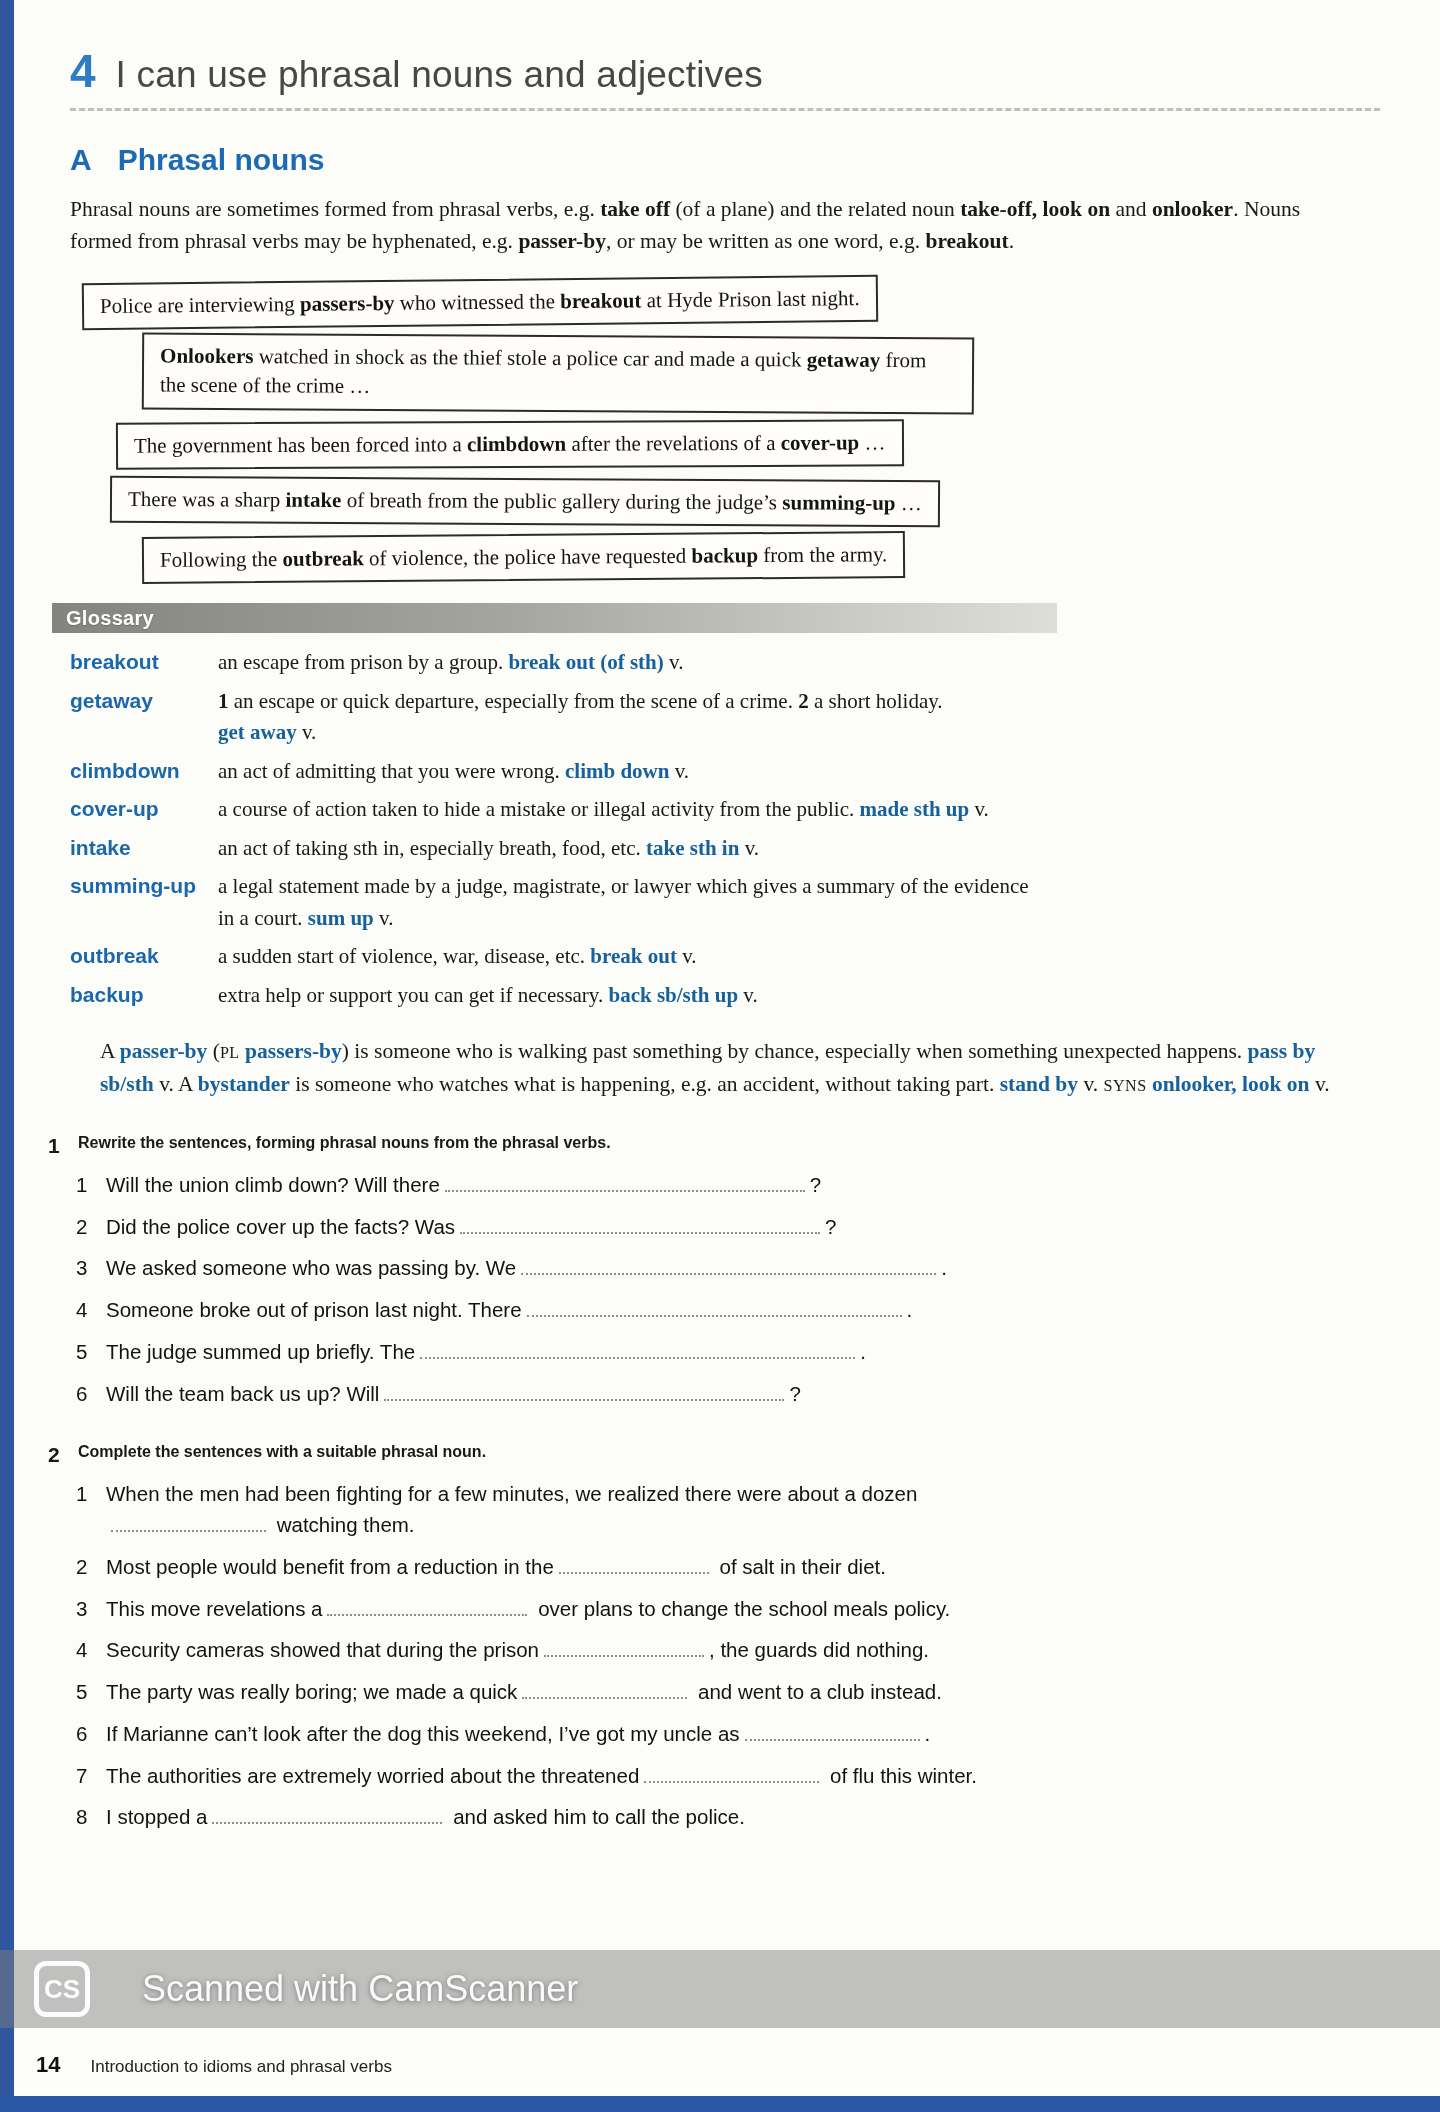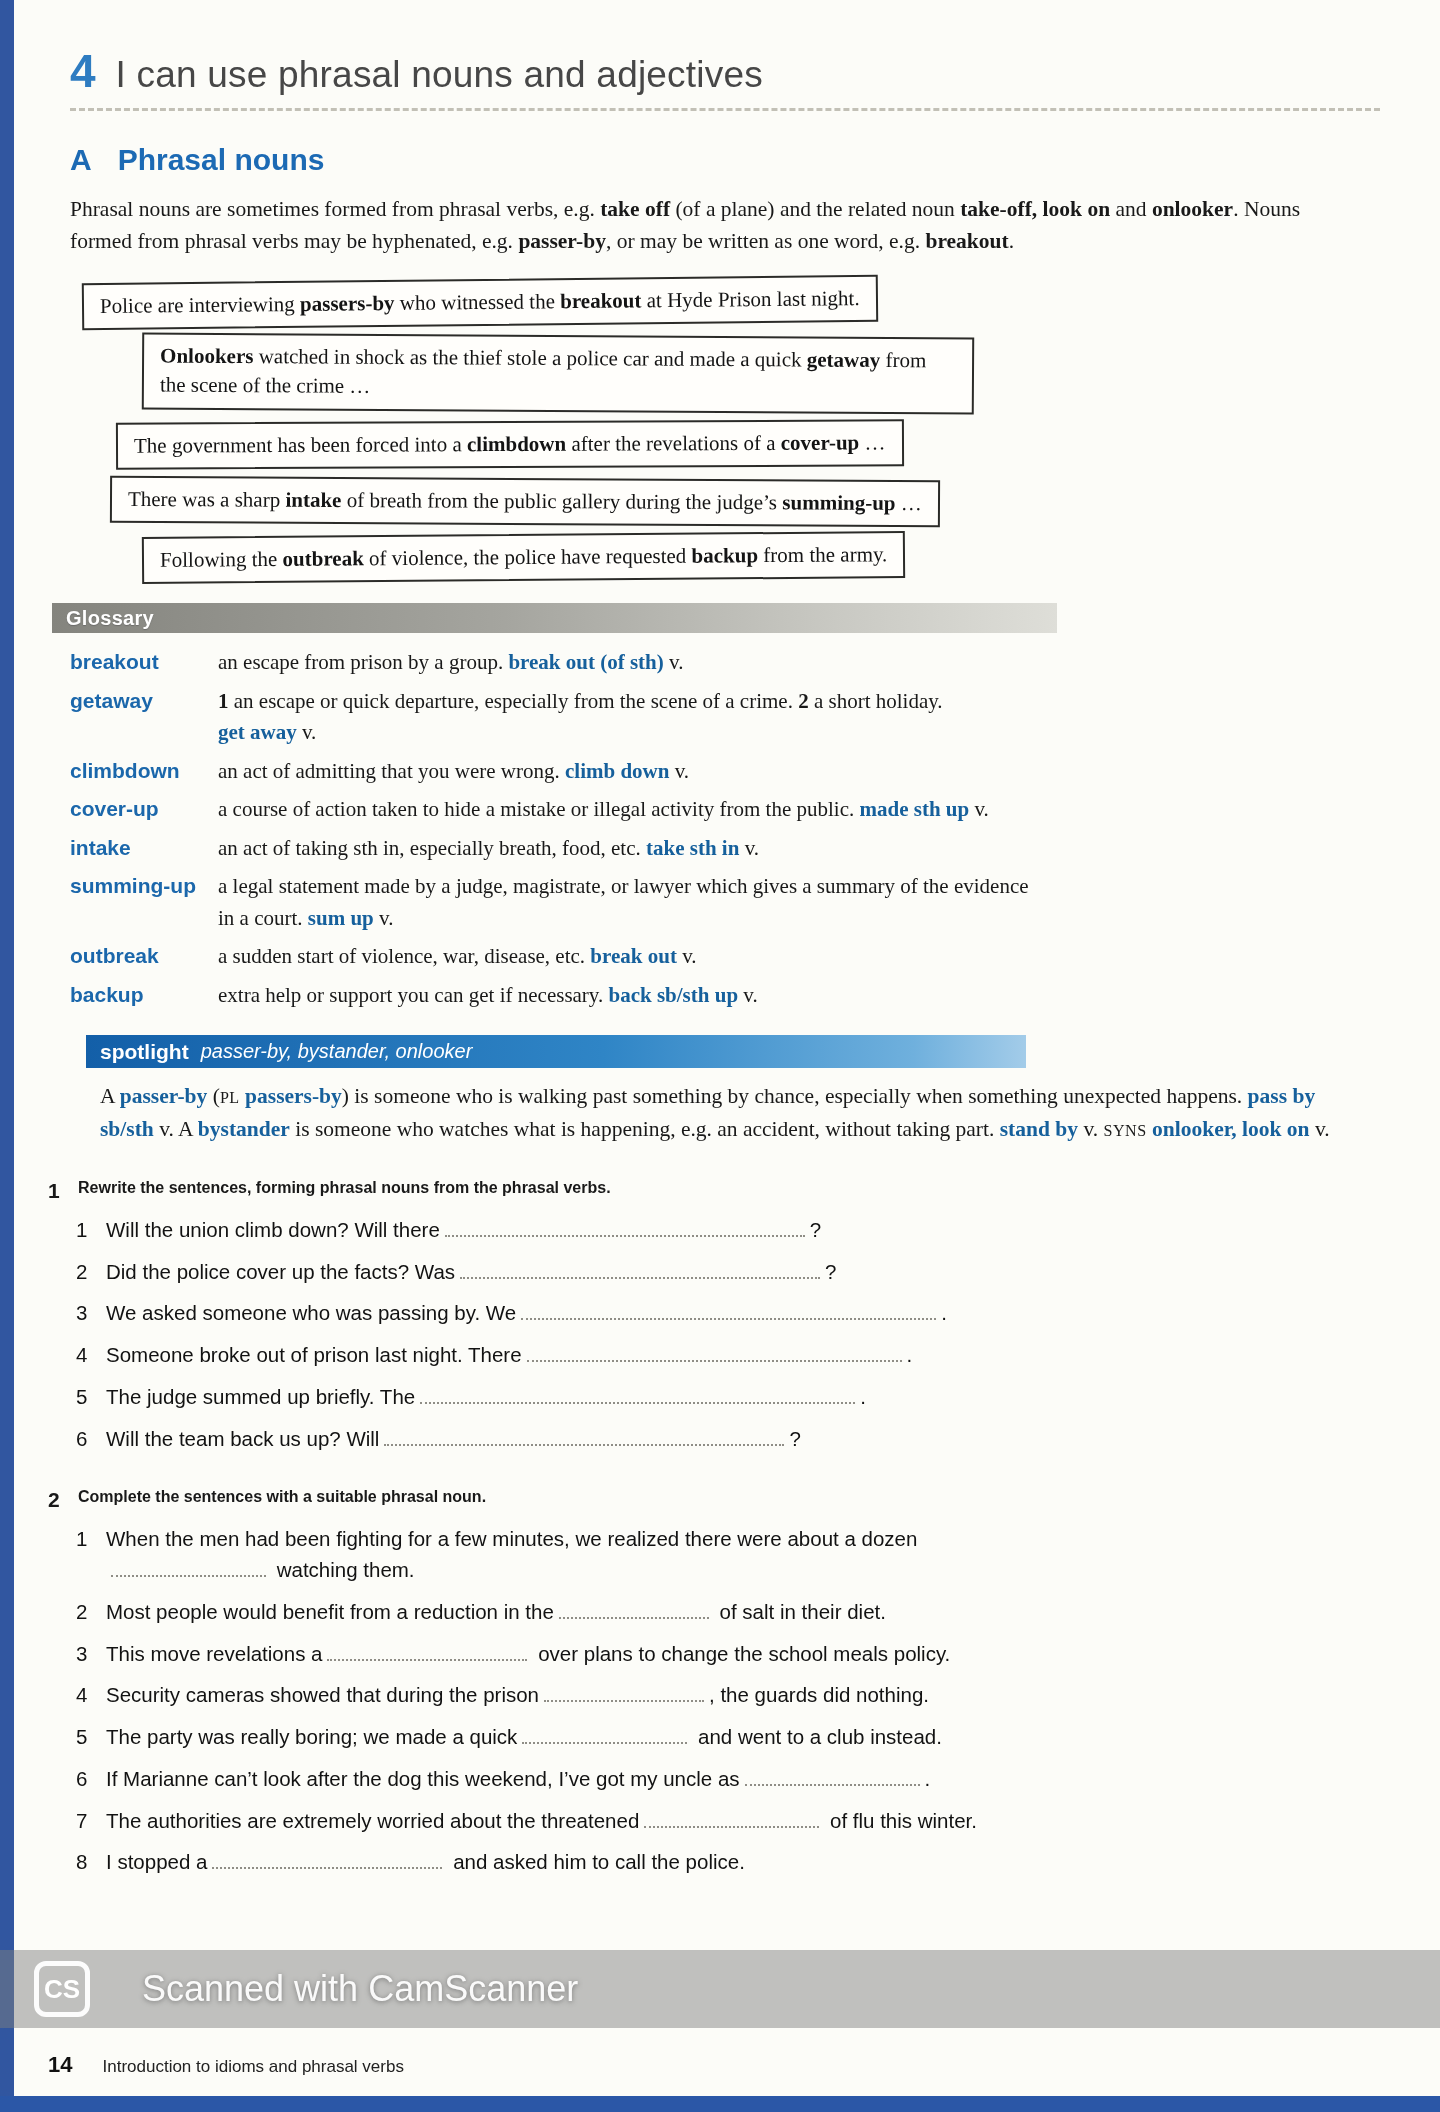--- a/index.html
+++ b/index.html
@@ -53,21 +53,21 @@
   .ex-items{margin-top:12px;}
   .ex-item{display:flex;margin-left:6px;margin-bottom:11px;font-size:20.5px;line-height:1.5;color:#121212;}
   .it-num{flex:0 0 30px;}
   .it-body{flex:1;max-width:1150px;}
 
   .rb{font-weight:bold;}
   .rbb{font-weight:bold;color:#16609c;}
   .rsc{font-size:.75em;letter-spacing:.5px;}
   .fill-line{display:inline-block;border-bottom:2px dotted #8f8d86;height:.95em;margin:0 5px;vertical-align:baseline;}
 
-  .footer{position:absolute;left:48px;bottom:34px;display:flex;align-items:baseline;gap:30px;}
+  .footer{position:absolute;left:36px;bottom:34px;display:flex;align-items:baseline;gap:30px;}
   .page-num{font-size:22px;font-weight:bold;color:#111;}
   .footer-text{font-size:17px;color:#222;}
 
   .wm{position:absolute;left:0;right:0;bottom:84px;height:78px;background:rgba(128,128,128,.48);
         display:flex;align-items:center;gap:24px;padding-left:34px;z-index:5;}
   .wm-logo{width:56px;height:56px;border:5px solid rgba(255,255,255,.95);border-radius:12px;box-sizing:border-box;
         display:flex;align-items:center;justify-content:center;font-weight:bold;font-size:26px;color:#fff;}
   .wm-text{font-size:36px;color:rgba(255,255,255,.95);text-shadow:0 1px 5px rgba(80,80,80,.65);margin-left:28px;}
 </style>
 </head>
@@ -130,24 +130,20 @@
         <div class="g-term">outbreak</div>
         <div class="g-def serif"><span>a sudden start of violence, war, disease, etc. </span><span class="rbb">break out</span><span> v.</span></div>
       </div>
       <div class="g-row">
         <div class="g-term">backup</div>
         <div class="g-def serif"><span>extra help or support you can get if necessary. </span><span class="rbb">back sb/sth up</span><span> v.</span></div>
       </div>
     </div>
 
     <div class="spot">
-      <div class="spot-bar">
-        <span class="spot-label">spotlight</span>
-        <span class="spot-topic">passer-by, bystander, onlooker</span>
-      </div>
       <p class="spot-body serif"><span>A </span><span class="rbb">passer-by</span><span> (</span><span class="rsc">PL</span><span> </span><span class="rbb">passers-by</span><span>) is someone who is walking past something by chance, especially when something unexpected happens. </span><span class="rbb">pass by sb/sth</span><span> v. A </span><span class="rbb">bystander</span><span> is someone who watches what is happening, e.g. an accident, without taking part. </span><span class="rbb">stand by</span><span> v. </span><span class="rsc">SYNS</span><span> </span><span class="rbb">onlooker, look on</span><span> v.</span></p>
     </div>
 
     <section class="exercise">
       <div class="ex-head">
         <span class="ex-num">1</span>
         <span class="ex-title">Rewrite the sentences, forming phrasal nouns from the phrasal verbs.</span>
       </div>
       <div class="ex-items">
         <div class="ex-item">

